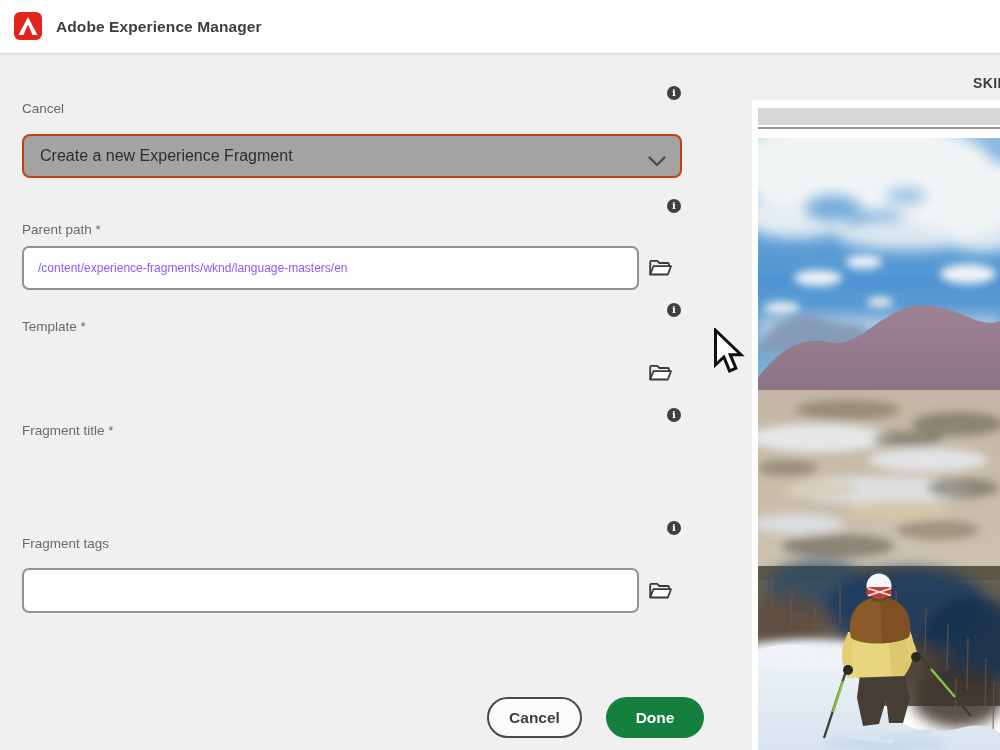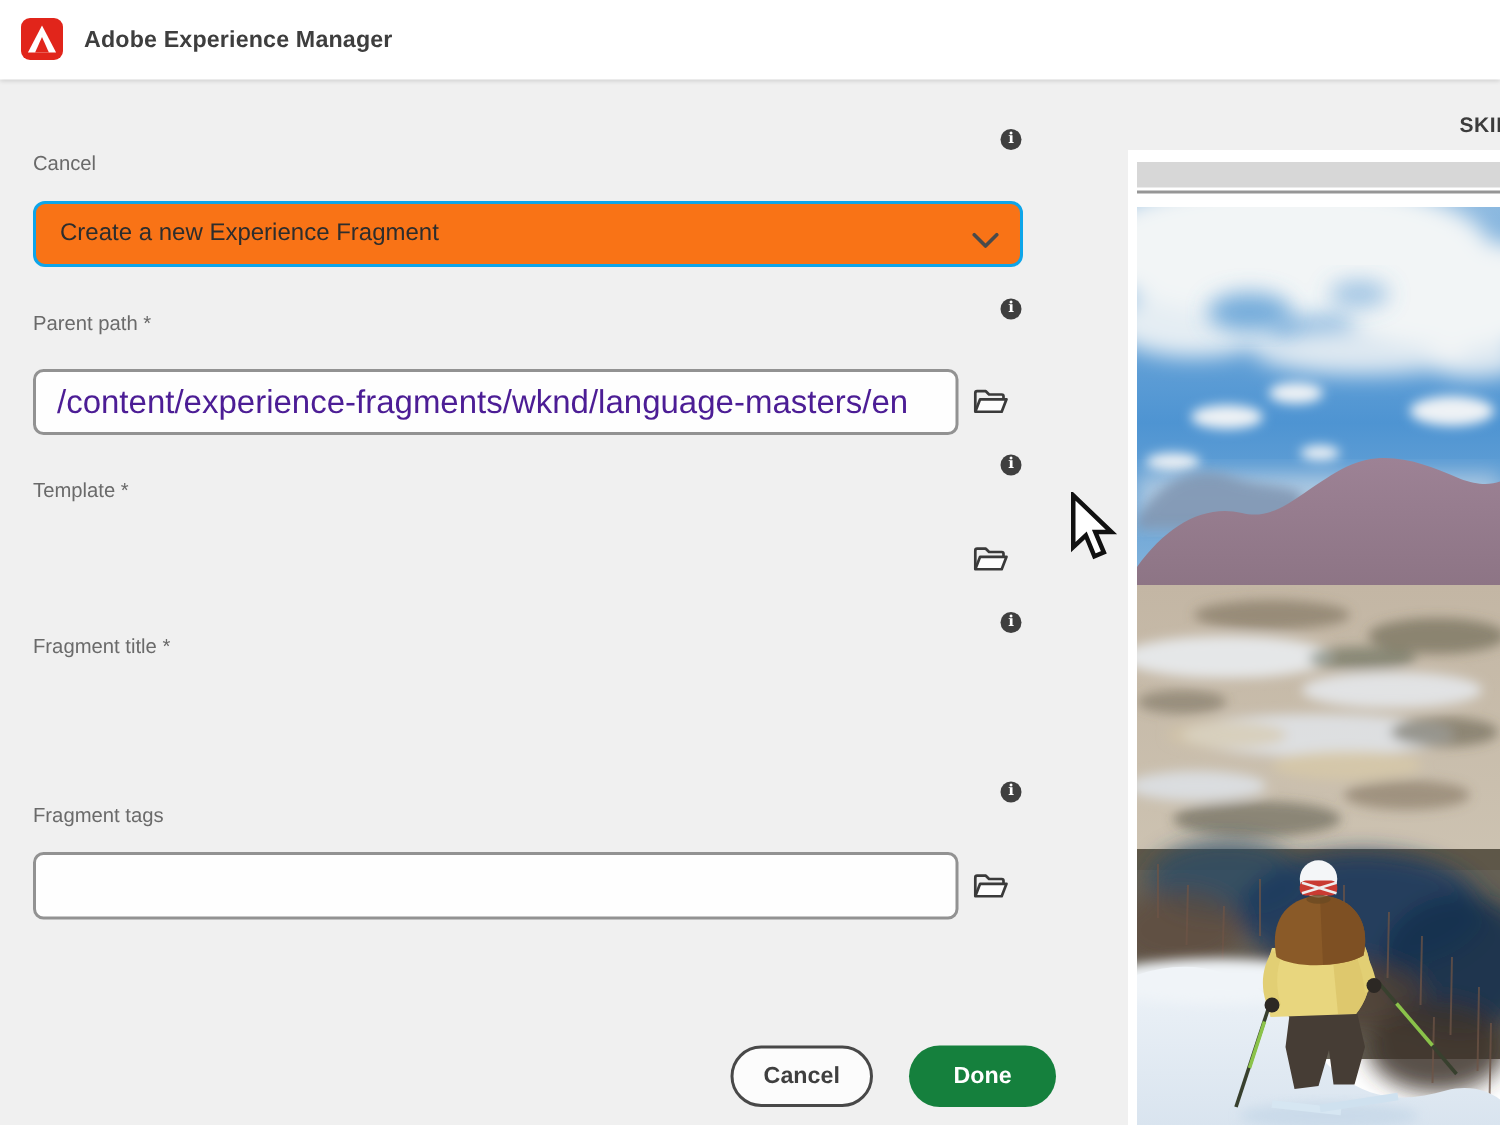--- a/index.html
+++ b/index.html
@@ -29,31 +29,31 @@
   .hero svg{display:block;}
   
   .field-label{position:absolute;left:22px;font-size:13.5px;color:#6a6a6a;}
   .info-icon{
     position:absolute;left:667px;width:14px;height:14px;border-radius:50%;background:#3f3f3f;
     color:#fff;font-size:10px;font-weight:700;display:flex;align-items:center;justify-content:center;
     font-family:"DejaVu Serif","Liberation Serif",serif;line-height:1;z-index:6;
   }
   .select-box{
     position:absolute;left:22px;top:134px;width:660px;height:44px;box-sizing:border-box;
-    background:#f97316;border:2px solid #0ea5e9;border-radius:8px;
+    background:#a3a3a3;border:2px solid #c2410c;border-radius:8px;
     display:flex;align-items:center;padding:0 40px 0 16px;z-index:6;
   }
   .select-box .value{font-size:16px;color:#2d2d2d;white-space:nowrap;overflow:hidden;}
   .chevron{position:absolute;right:14px;top:17px;}
   .text-input{
     position:absolute;left:22px;box-sizing:border-box;height:44px;background:#fefefe;
     border:2px solid #929292;border-radius:7px;display:flex;align-items:center;
     padding:0 12px 0 14px;z-index:6;
   }
-  .text-input .value{font-size:22px;color:#4c1d95;white-space:nowrap;overflow:hidden;text-overflow:clip;}
+  .text-input .value{font-size:12px;color:#8b5cf6;white-space:nowrap;overflow:hidden;text-overflow:clip;}
   .text-input.focused{border-color:#6f87c8;height:45px;}
   .caret{display:inline-block;width:2px;height:25px;background:#1c1c1c;margin-left:1px;vertical-align:middle;}
   .folder-btn{position:absolute;left:644px;width:32px;height:32px;display:flex;align-items:center;justify-content:center;z-index:6;cursor:pointer;}
   
   .btn{position:absolute;top:697px;height:41px;border-radius:21px;box-sizing:border-box;
     display:flex;align-items:center;justify-content:center;font-size:15.5px;font-weight:700;z-index:6;cursor:pointer;}
   .btn-cancel{left:487px;width:95px;background:#fcfcfc;border:2px solid #484848;color:#3f3f3f;}
   .btn-done{left:606px;width:98px;background:#15803d;color:#ffffff;border:none;}
   
   .cursor{position:absolute;left:711px;top:328px;z-index:40;}
@@ -209,21 +209,21 @@
   <div class="select-box">
     <span class="value">Create a new Experience Fragment</span>
     <span class="chevron">
       <svg width="18" height="11" viewBox="0 0 18 11">
           <polyline points="1.5,1.5 9,9 16.5,1.5" fill="none" stroke="#4a4a4a" stroke-width="2.4" stroke-linecap="round" stroke-linejoin="round"></polyline>
         </svg>
     </span>
   </div>
 
   <div class="info-icon" style="top:199px">i</div>
-  <div class="field-label" style="top:208px">Parent path *</div>
+  <div class="field-label" style="top:222px">Parent path *</div>
   <div class="text-input" style="top:246px;width:617px">
     <span class="value">/content/experience-fragments/wknd/language-masters/en</span>
   </div>
   <div class="folder-btn" style="top:252px">
     <svg width="25" height="21" viewBox="0 0 25 21">
       <path d="M2.2 16.5 V4 Q2.2 2.8 3.4 2.8 H9.2 L11.4 5 H19.8 Q21 5 21 6.2 V8.2" fill="none" stroke="#3a3a3a" stroke-width="1.8" stroke-linejoin="round"></path>
       <path d="M2.2 16.5 L5.4 8.2 H23 L19.8 16.5 Z" fill="#fdfdfd" stroke="#3a3a3a" stroke-width="1.8" stroke-linejoin="round"></path>
     </svg>
   </div>
 

